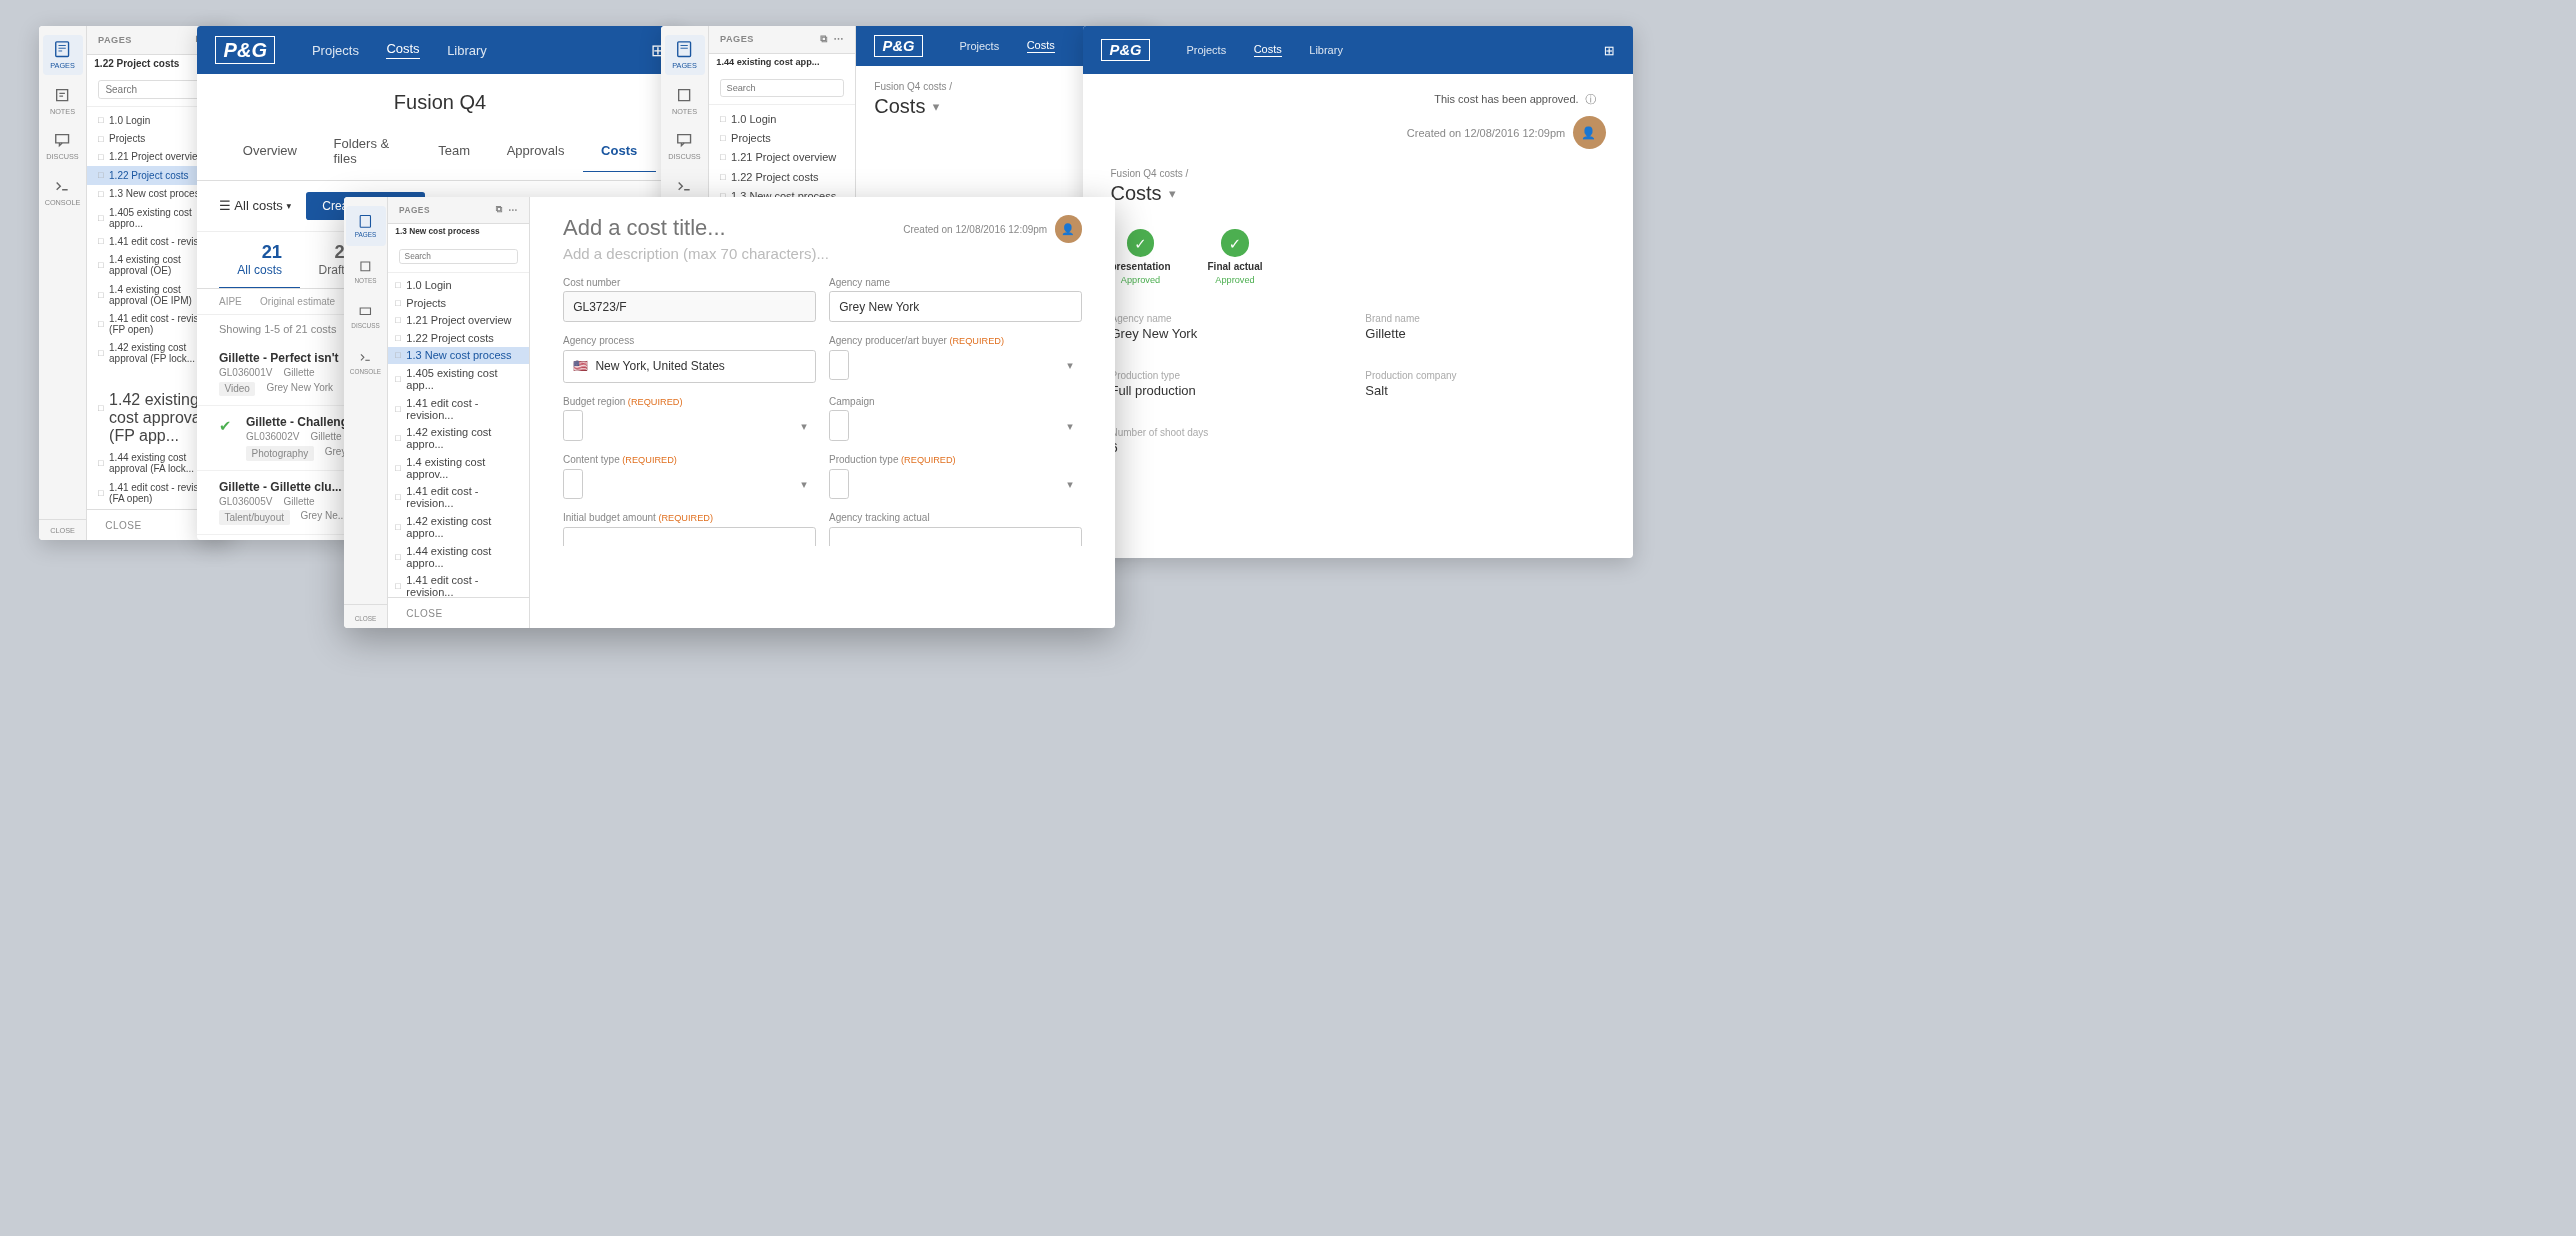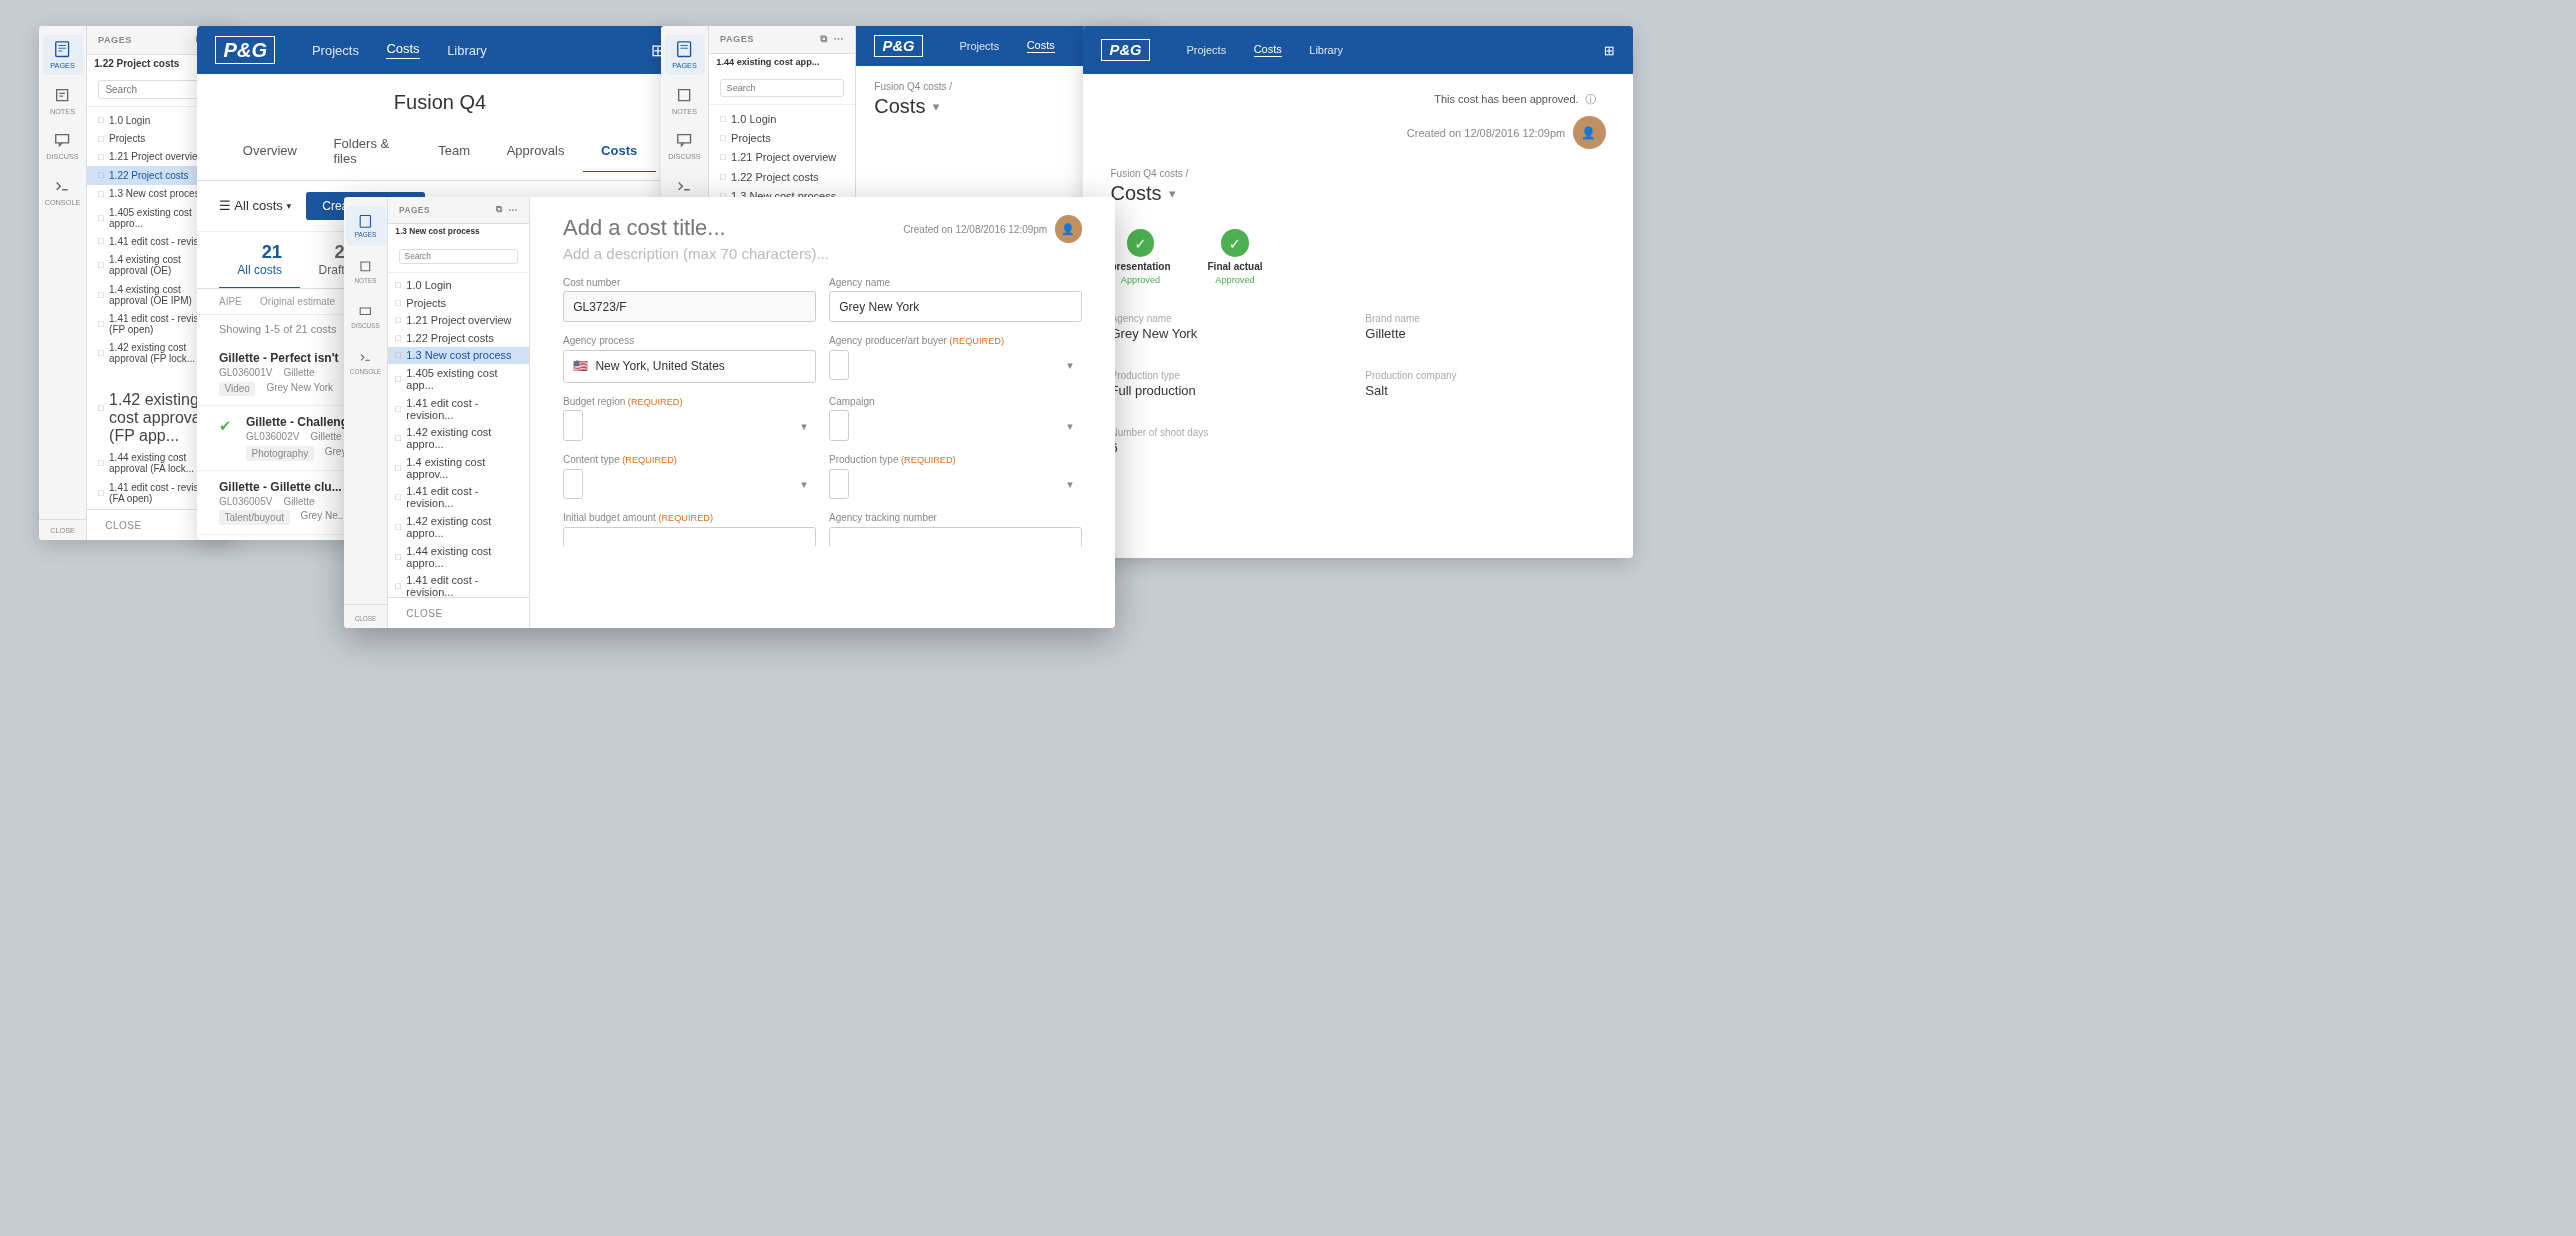--- a/index.html
+++ b/index.html
@@ -1000,21 +1000,21 @@
                 <select class="form-select">
                   <option value=""></option>
                 </select>
               </div>
             </div>
             <div class="form-group">
               <label class="form-label required">Initial budget amount</label>
               <input class="form-input" placeholder="" style="">
             </div>
             <div class="form-group">
-              <label class="form-label">Agency tracking number</label>
+              <label class="form-label">Agency tracking actual</label>
               <input class="form-input" placeholder="" style="">
             </div>
 
           </div>
 
         </div>
       </div>
     </div>
   </div>
 

